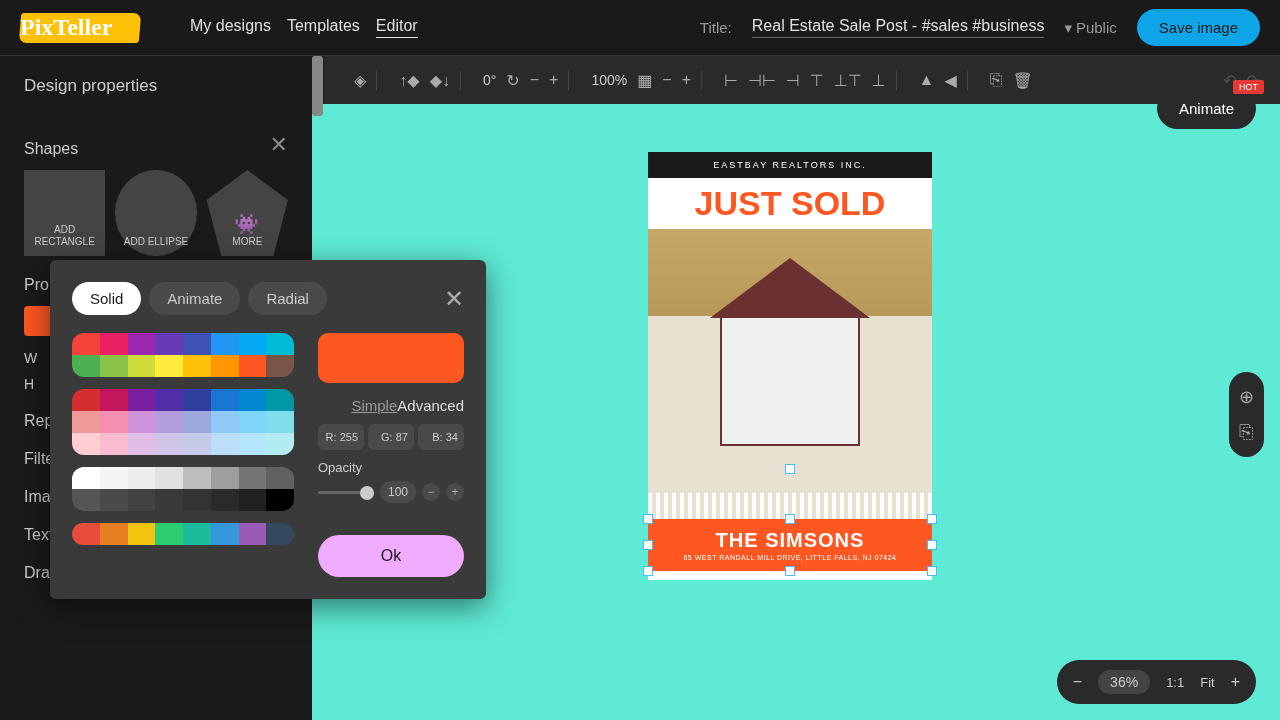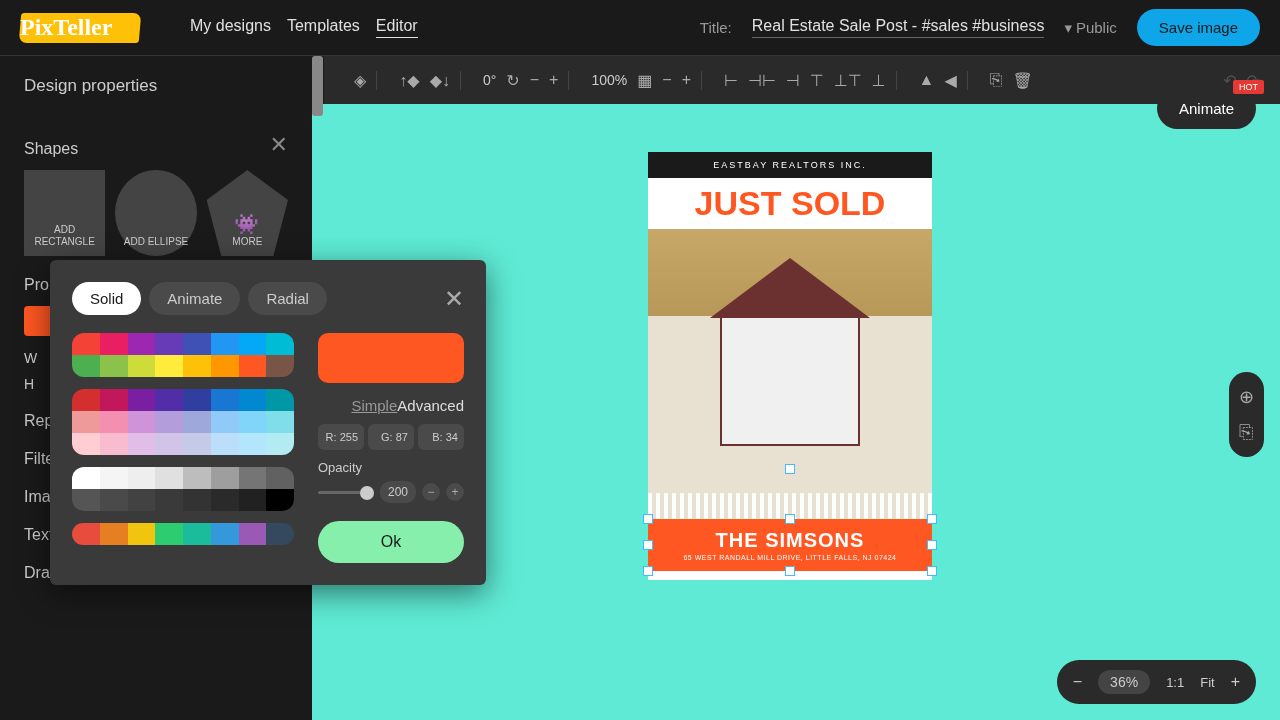--- a/index.html
+++ b/index.html
@@ -65,21 +65,21 @@
 .mode-adv{color:#ddd}
 .hex-box{background:#4a4a4a;border-radius:6px;padding:7px 10px;display:flex;justify-content:space-between;font-size:12px;color:#ccc;margin-bottom:6px}
 .rgb-row{display:flex;gap:4px;margin-bottom:10px}
 .rgb-box{flex:1;background:#4a4a4a;border-radius:6px;padding:7px 6px;font-size:11px;color:#ccc;text-align:right}
 .op-label{font-size:13px;color:#ccc;margin-bottom:6px}
 .op-row{display:flex;align-items:center;gap:6px}
 .slider{flex:1;height:3px;background:#666;border-radius:2px;position:relative}
 .slider-thumb{position:absolute;right:0;top:-5px;width:14px;height:14px;background:#ccc;border-radius:50%}
 .op-val{background:#4a4a4a;padding:4px 8px;border-radius:10px;font-size:12px;color:#ccc}
 .op-btn{width:18px;height:18px;background:#4a4a4a;border-radius:50%;color:#aaa;font-size:12px;display:flex;align-items:center;justify-content:center;cursor:pointer}
-.ok-btn{width:100%;background:#86efac;color:#1a1a1a;border:none;padding:12px;border-radius:22px;font-size:16px;margin-top:18px;cursor:pointer}
+.ok-btn{width:100%;background:#f0abfc;color:#1a1a1a;border:none;padding:12px;border-radius:22px;font-size:16px;margin-top:32px;cursor:pointer}
 .scroll-ind{position:absolute;left:312px;top:56px;width:11px;height:60px;background:#888;border-radius:3px}
 </style>
 </head>
 <body>
 
 <div class="header">
   <div class="logo">
     <div class="logo-brush"></div>
     <span class="logo-text">PixTeller</span>
   </div>
@@ -321,20 +321,20 @@
       <div class="rgb-row">
         <div class="rgb-box"><span>R:</span> <span>255</span></div>
         <div class="rgb-box"><span>G:</span> <span>87</span></div>
         <div class="rgb-box"><span>B:</span> <span>34</span></div>
       </div>
       <div class="op-label">Opacity</div>
       <div class="op-row">
         <div class="slider">
             <div class="slider-thumb"></div>
           </div>
-        <span class="op-val">200</span>
+        <span class="op-val">100</span>
         <span class="op-btn">−</span>
         <span class="op-btn">+</span>
       </div>
       <button class="ok-btn">Ok</button>
     </div>
   </div>
 </div>
 
 </body></html>

